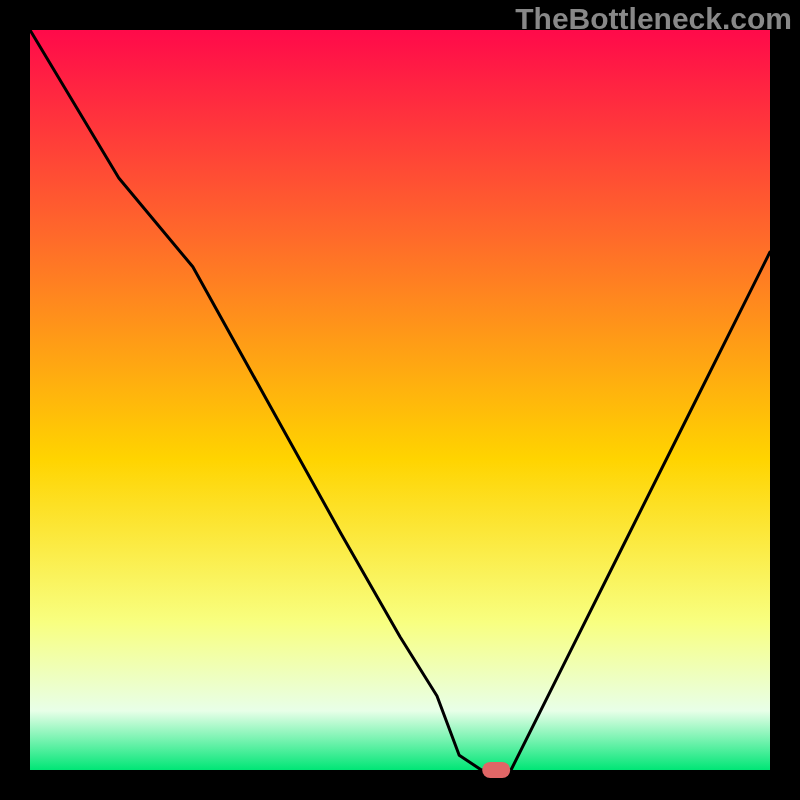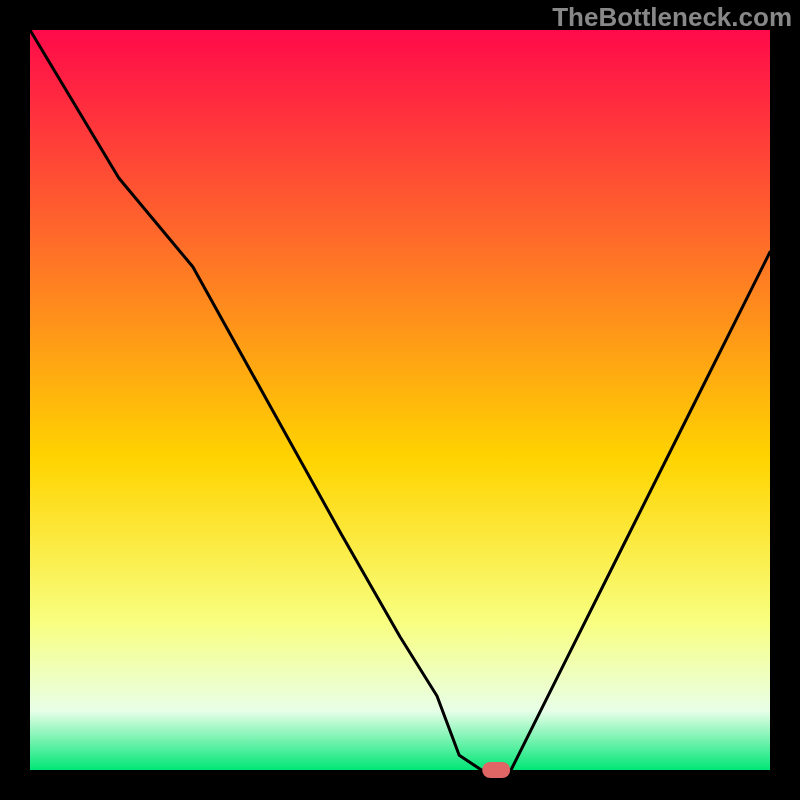--- a/index.html
+++ b/index.html
@@ -12,21 +12,21 @@
   }
   .container {
     position: relative;
     width: 800px;
     height: 800px;
   }
   .watermark {
     position: absolute;
     top: 2px;
     right: 8px;
-    font-size: 26px;
+    font-size: 30px;
     font-weight: bold;
     color: #888;
     z-index: 10;
   }
   svg {
     display: block;
   }
 </style>
 </head>
 <body>

